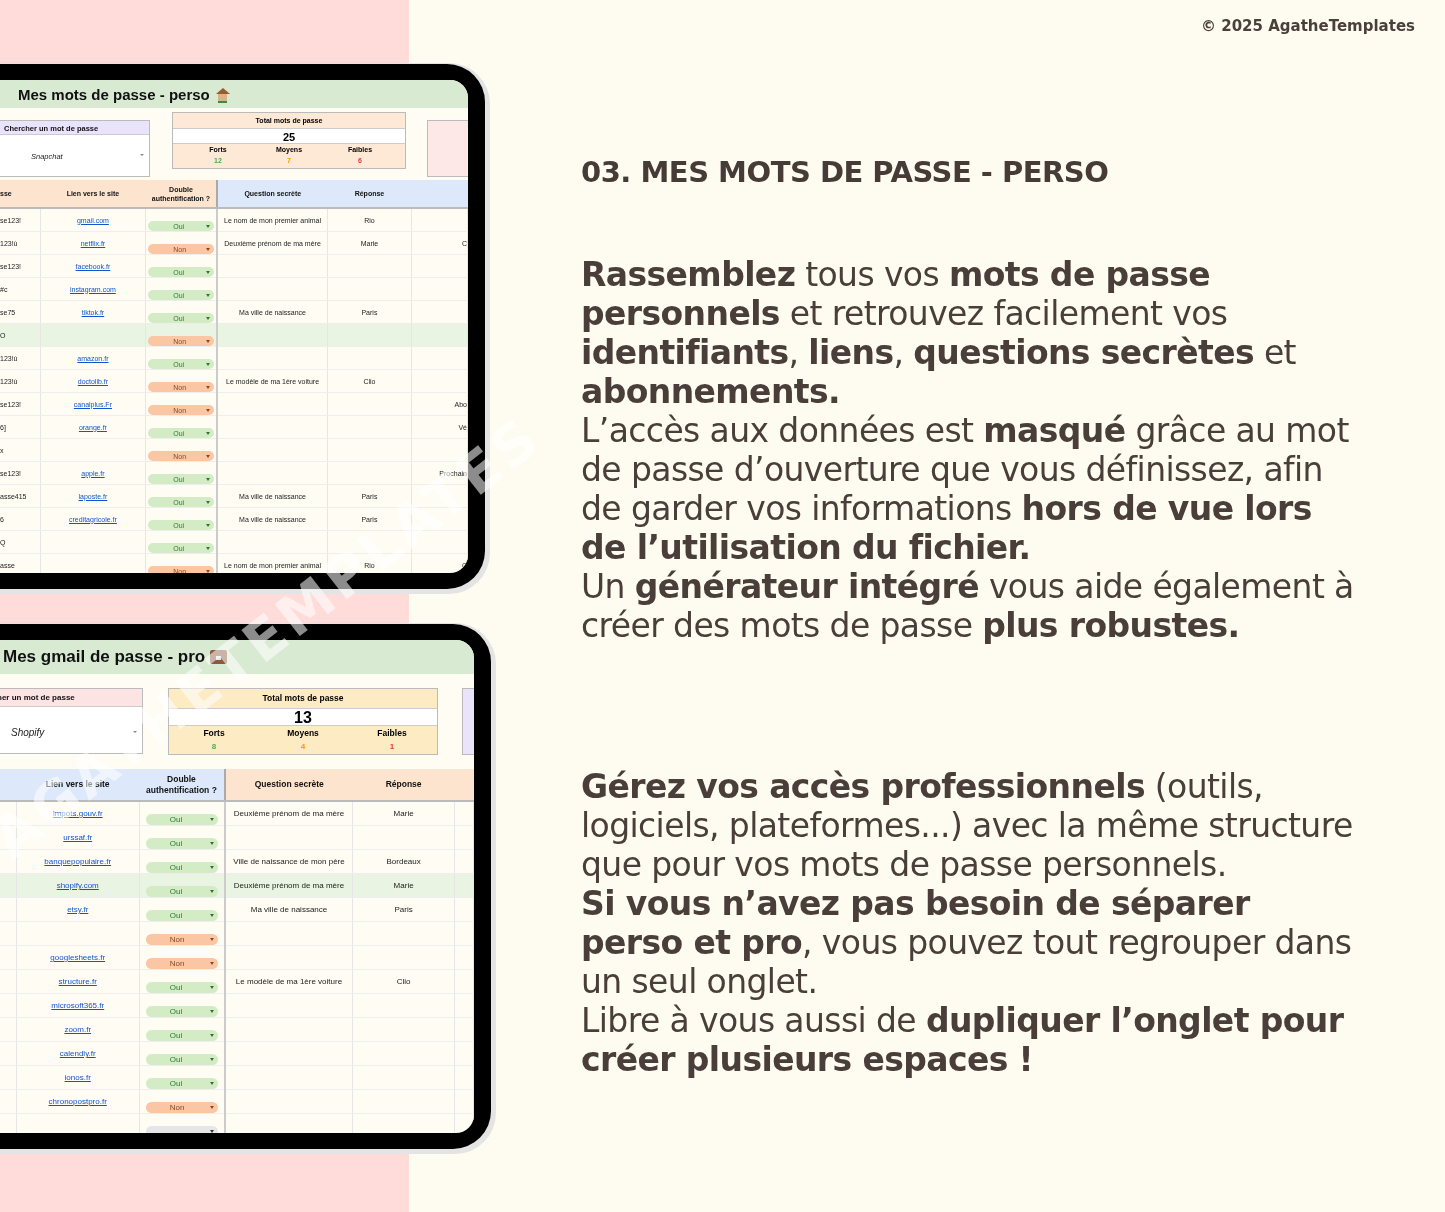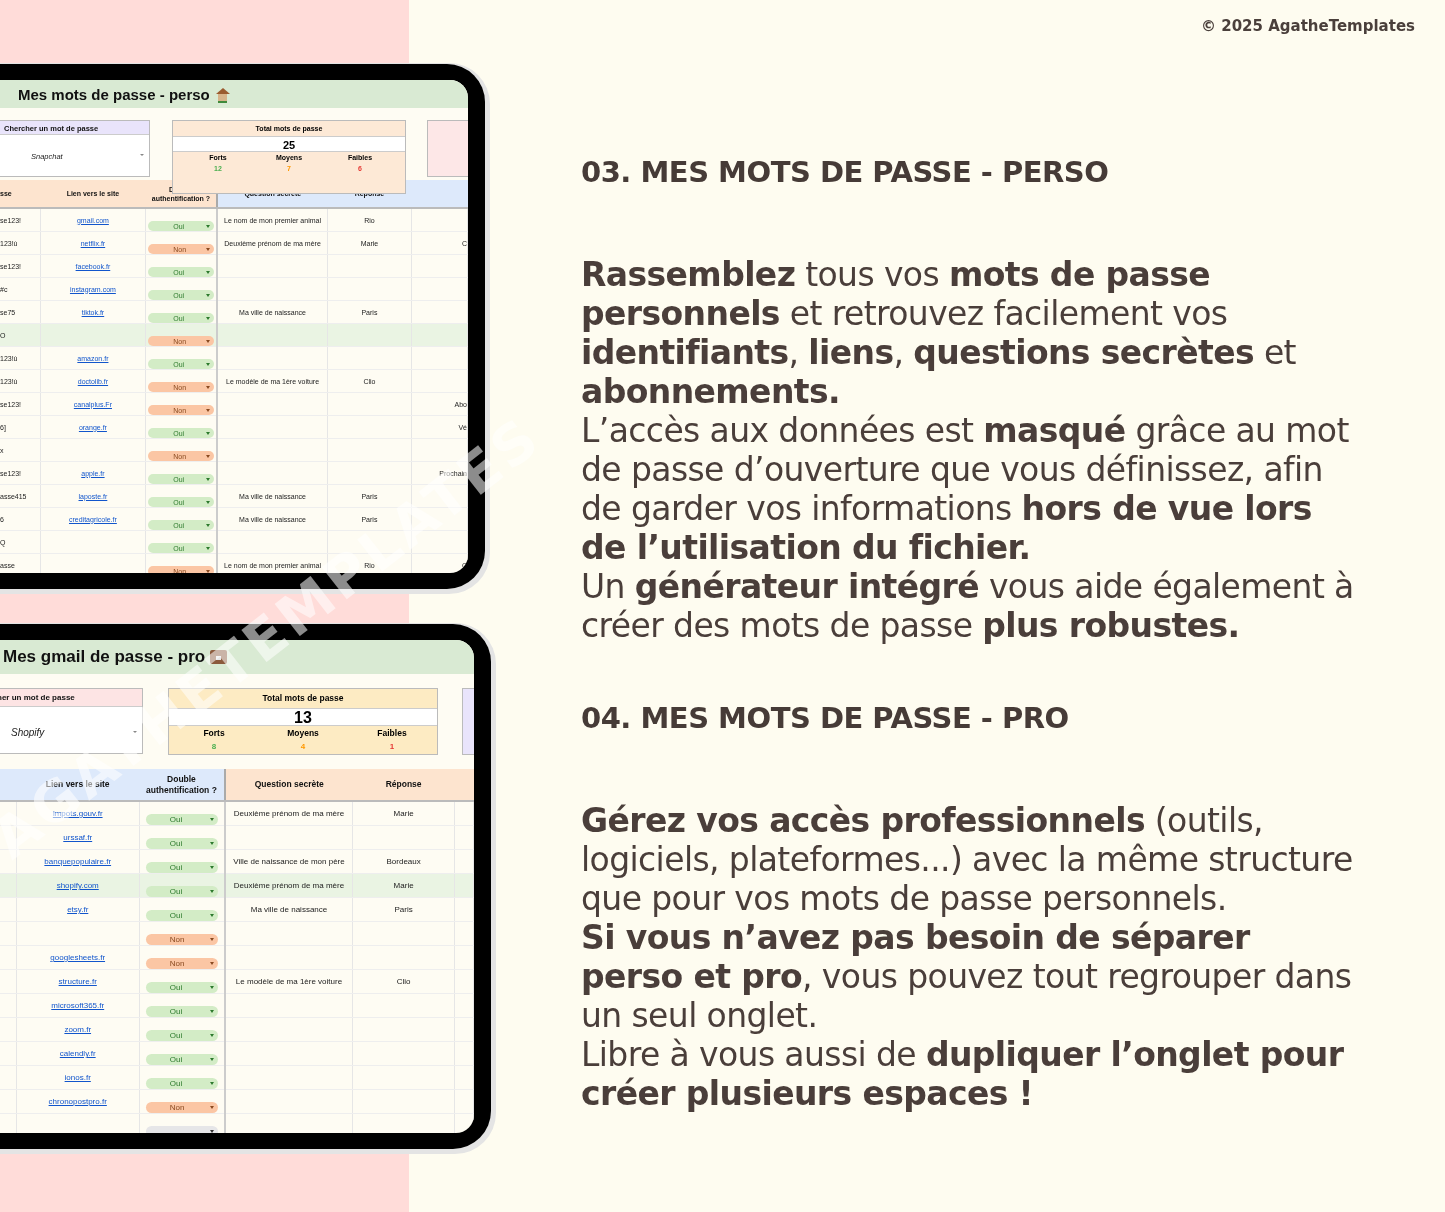--- a/index.html
+++ b/index.html
@@ -29,21 +29,21 @@
   .search-box .hdr { font-weight: bold; font-size: 7.5px; color: #111; padding: 3px 0 0 43px; height: 14px; background: #e9e4fb; border-bottom: 1px solid #ccc; }
   .search-box .val { font-style: italic; font-size: 7.5px; color: #222; position: absolute; top: 31px; left: 70px; }
   .search-box .chev { position: absolute; right: 5px; top: 33px; width: 0; height: 0; border-left: 2px solid transparent; border-right: 2px solid transparent; border-top: 2px solid #888; }
   .perso .search-box { left: 0; top: 12px; width: 190px; height: 57px; }
   .pro .search-box { left: 0; top: 14px; width: 183px; height: 66px; }
   .pro .search-box .hdr { background: #fde4e4; font-size: 8px; padding-left: 36px; height: 18px; padding-top: 4px; }
   .pro .search-box .val { left: 50px; top: 38px; font-size: 10px; }
   .pro .search-box .chev { top: 42px; }
 
   .total-box { position: absolute; border: 1px solid #bbb; background: #fde9d6; }
-  .perso .total-box { left: 212px; top: 12px; width: 234px; height: 74px; }
+  .perso .total-box { left: 212px; top: 4px; width: 234px; height: 57px; }
   .pro .total-box { left: 208px; top: 14px; width: 270px; height: 67px; background: #fdebc3; }
   .total-box .hdr { text-align: center; font-weight: bold; font-size: 7px; height: 15px; line-height: 15px; }
   .pro .total-box .hdr { font-size: 8.5px; height: 19px; line-height: 19px; }
   .total-box .num { background: #fff; text-align: center; font-weight: bold; font-size: 11px; height: 16px; line-height: 16px; border-top: 1px solid #ccc; border-bottom: 1px solid #ccc; }
   .pro .total-box .num { font-size: 16px; height: 18px; line-height: 18px; }
   .total-box .stats { display: flex; justify-content: space-between; padding: 0 20px; }
   .total-box .stat { text-align: center; width: 50px; }
   .total-box .stat .lbl { font-weight: bold; font-size: 7px; line-height: 11px; }
   .pro .total-box .stat .lbl { font-size: 8.5px; line-height: 15px; }
   .total-box .stat .v { font-weight: bold; font-size: 7px; line-height: 11px; }
@@ -678,15 +678,14 @@
   </div>
 </div>
 
 <div class="watermark">AGATHETEMPLATES</div>
 
 <div class="section s3">
   <h2>03. MES MOTS DE PASSE - PERSO</h2>
   <p id="sec0"><b>Rassemblez</b><span> tous vos </span><b>mots de passe personnels</b><span> et retrouvez facilement vos </span><b>identifiants</b><span>, </span><b>liens</b><span>, </span><b>questions secrètes</b><span> et </span><b>abonnements</b><b>.</b><br><span> L’accès aux données est </span><b>masqué</b><span> grâce au mot de passe d’ouverture que vous définissez, afin de garder vos informations </span><b>hors de vue lors de l’utilisation du fichier</b><b>.</b><br><span>Un </span><b>générateur intégré</b><span> vous aide également à créer des mots de passe </span><b>plus robustes</b><b>.</b></p>
 </div>
 <div class="section s4">
-  <h2>04. MES MOTS DE PASSE - PRO</h2>
   <p id="sec1"><b>Gérez vos accès professionnels</b><span> (outils, logiciels, plateformes...) avec la même structure que pour vos mots de passe personnels.</span><br><b>Si vous n’avez pas besoin de séparer perso et pro</b><span>, vous pouvez tout regrouper dans un seul onglet.</span><br><span>Libre à vous aussi de </span><b>dupliquer l’onglet pour créer plusieurs espaces !</b></p>
 </div>
 
 </body></html>

